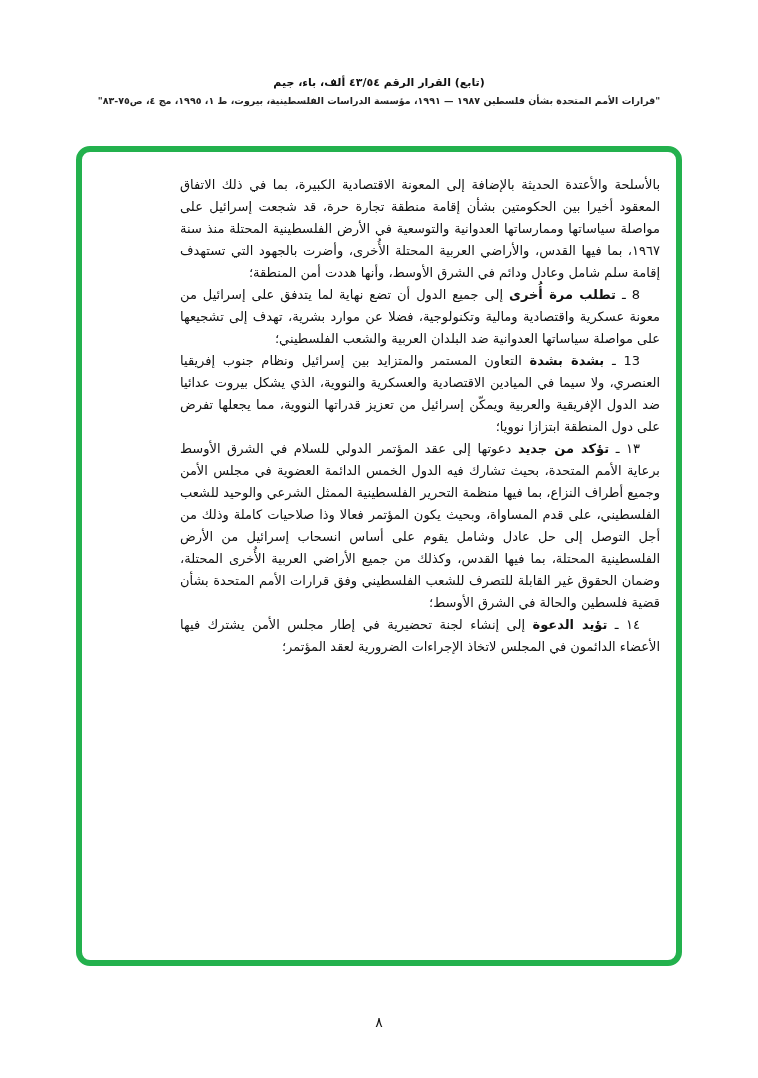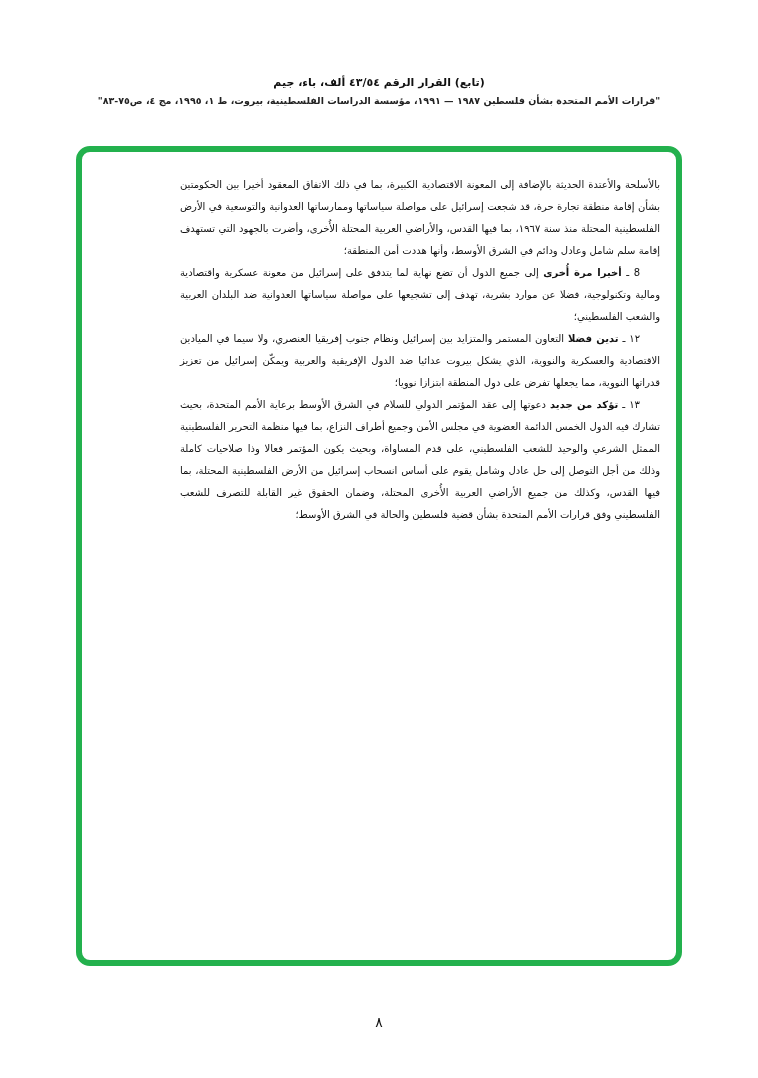--- a/index.html
+++ b/index.html
@@ -38,21 +38,21 @@
     top: 146px;
     left: 76px;
     width: 606px;
     height: 820px;
     border: 6px solid #23b14d;
     border-radius: 14px;
     padding: 22px 16px 0 98px;
   }
   .text-area {
     width: 100%;
-    font-size: 10px;
+    font-size: 13px;
     line-height: 22px;
     text-align: justify;
     text-justify: inter-word;
   }
   .text-area p {
     margin: 0;
     padding: 0;
   }
   .text-area p.numbered {
     text-indent: 20px;
@@ -79,23 +79,24 @@
 <div class="page-header">
   <h1 class="doc-title">(تابع) القرار الرقم ٤٣/٥٤ ألف، باء، جيم</h1>
   <div class="source-line">"قرارات الأمم المتحدة بشأن فلسطين ١٩٨٧ — ١٩٩١، مؤسسة الدراسات الفلسطينية، بيروت، ط ١، ١٩٩٥، مج ٤، ص٧٥-٨٣"</div>
 </div>
 
 <div class="content-border-box" style="border-color: rgb(35, 177, 77);">
   <div class="text-area">
 
     <p><span class="para-text">بالأسلحة والأعتدة الحديثة بالإضافة إلى المعونة الاقتصادية الكبيرة، بما في ذلك الاتفاق المعقود أخيرا بين الحكومتين بشأن إقامة منطقة تجارة حرة، قد شجعت إسرائيل على مواصلة سياساتها وممارساتها العدوانية والتوسعية في الأرض الفلسطينية المحتلة منذ سنة ١٩٦٧، بما فيها القدس، والأراضي العربية المحتلة الأُخرى، وأضرت بالجهود التي تستهدف إقامة سلم شامل وعادل ودائم في الشرق الأوسط، وأنها هددت أمن المنطقة؛</span></p>
 
-    <p class="numbered"><span class="para-number">8 ـ</span> <span class="para-lead">أخيرا مرة أُخرى</span> <span class="para-text">إلى جميع الدول أن تضع نهاية لما يتدفق على إسرائيل من معونة عسكرية واقتصادية ومالية وتكنولوجية، فضلا عن موارد بشرية، تهدف إلى تشجيعها على مواصلة سياساتها العدوانية ضد البلدان العربية والشعب الفلسطيني؛</span></p>
+    <p class="numbered"><span class="para-number">8 ـ</span> <span class="para-lead">تطلب مرة أُخرى</span> <span class="para-text">إلى جميع الدول أن تضع نهاية لما يتدفق على إسرائيل من معونة عسكرية واقتصادية ومالية وتكنولوجية، فضلا عن موارد بشرية، تهدف إلى تشجيعها على مواصلة سياساتها العدوانية ضد البلدان العربية والشعب الفلسطيني؛</span></p>
 
-    <p class="numbered"><span class="para-number">١٢ ـ</span> <span class="para-lead">تدين فضلا</span> <span class="para-text">التعاون المستمر والمتزايد بين إسرائيل ونظام جنوب إفريقيا العنصري، ولا سيما في الميادين الاقتصادية والعسكرية والنووية، الذي يشكل بيروت عدائيا ضد الدول الإفريقية والعربية ويمكّن إسرائيل من تعزيز قدراتها النووية، مما يجعلها تفرض على دول المنطقة ابتزازا نوويا؛</span></p>
+    <p class="numbered"><span class="para-number">13 ـ</span> <span class="para-lead">بشدة بشدة</span> <span class="para-text">التعاون المستمر والمتزايد بين إسرائيل ونظام جنوب إفريقيا العنصري، ولا سيما في الميادين الاقتصادية والعسكرية والنووية، الذي يشكل بيروت عدائيا ضد الدول الإفريقية والعربية ويمكّن إسرائيل من تعزيز قدراتها النووية، مما يجعلها تفرض على دول المنطقة ابتزازا نوويا؛</span></p>
 
     <p class="numbered"><span class="para-number">١٣ ـ</span> <span class="para-lead">تؤكد من جديد</span> <span class="para-text">دعوتها إلى عقد المؤتمر الدولي للسلام في الشرق الأوسط برعاية الأمم المتحدة، بحيث تشارك فيه الدول الخمس الدائمة العضوية في مجلس الأمن وجميع أطراف النزاع، بما فيها منظمة التحرير الفلسطينية الممثل الشرعي والوحيد للشعب الفلسطيني، على قدم المساواة، وبحيث يكون المؤتمر فعالا وذا صلاحيات كاملة وذلك من أجل التوصل إلى حل عادل وشامل يقوم على أساس انسحاب إسرائيل من الأرض الفلسطينية المحتلة، بما فيها القدس، وكذلك من جميع الأراضي العربية الأُخرى المحتلة، وضمان الحقوق غير القابلة للتصرف للشعب الفلسطيني وفق قرارات الأمم المتحدة بشأن قضية فلسطين والحالة في الشرق الأوسط؛</span></p>
 
+    <p class="numbered"><span class="para-number">١٤ ـ</span> <span class="para-lead">تؤيد الدعوة</span> <span class="para-text">إلى إنشاء لجنة تحضيرية في إطار مجلس الأمن يشترك فيها الأعضاء الدائمون في المجلس لاتخاذ الإجراءات الضرورية لعقد المؤتمر؛</span></p>
 
   </div>
 </div>
 
 <div class="page-number">٨</div>
 
 </body></html>

